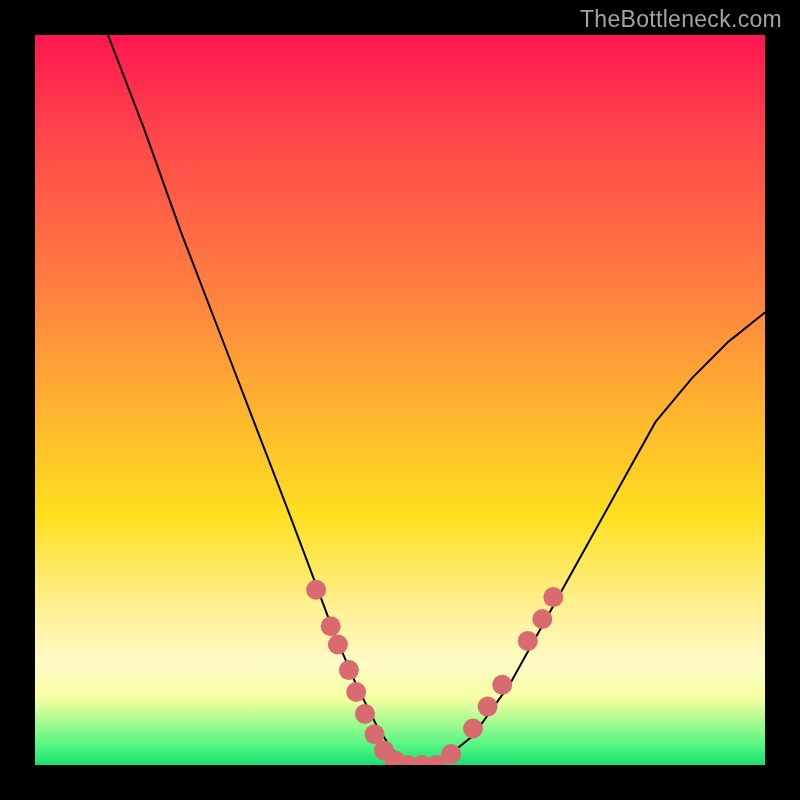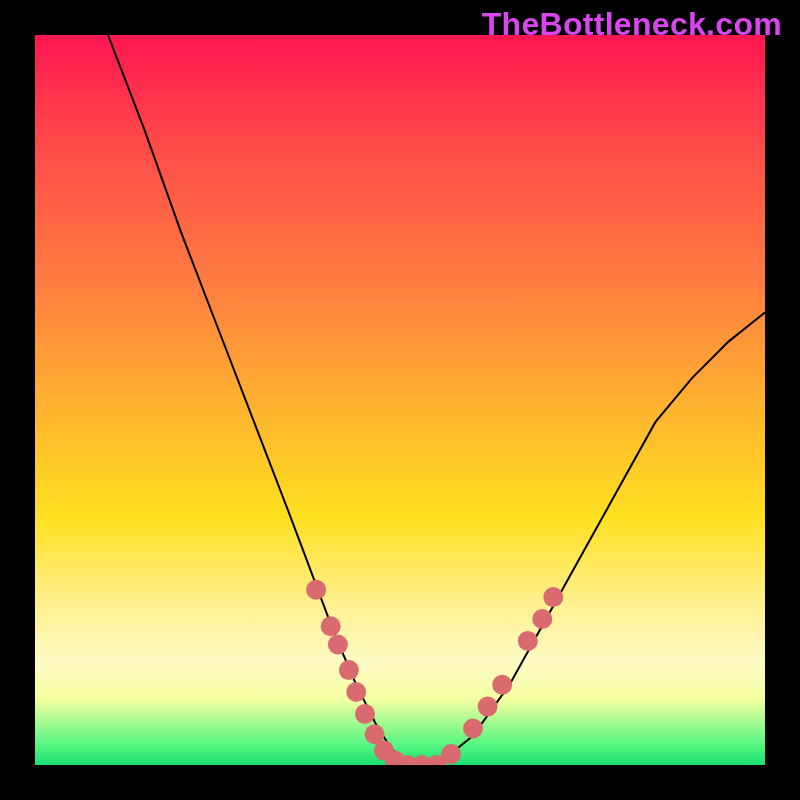--- a/index.html
+++ b/index.html
@@ -34,23 +34,23 @@
       #fffbc5 86%,
       #f4ffa0 91%,
       #5cf783 97%,
       #18e070 100%
     );
   }
   .watermark {
     position: absolute;
     top: 6px;
     right: 18px;
-    color: #d946ef;
-    font-size: 32px;
-    font-weight: 700;
+    color: #a3a3a3;
+    font-size: 23px;
+    font-weight: 400;
     letter-spacing: 0.3px;
     user-select: none;
   }
   svg.curve {
     position: absolute;
     left: 0;
     top: 0;
     width: 730px;
     height: 730px;
   }

